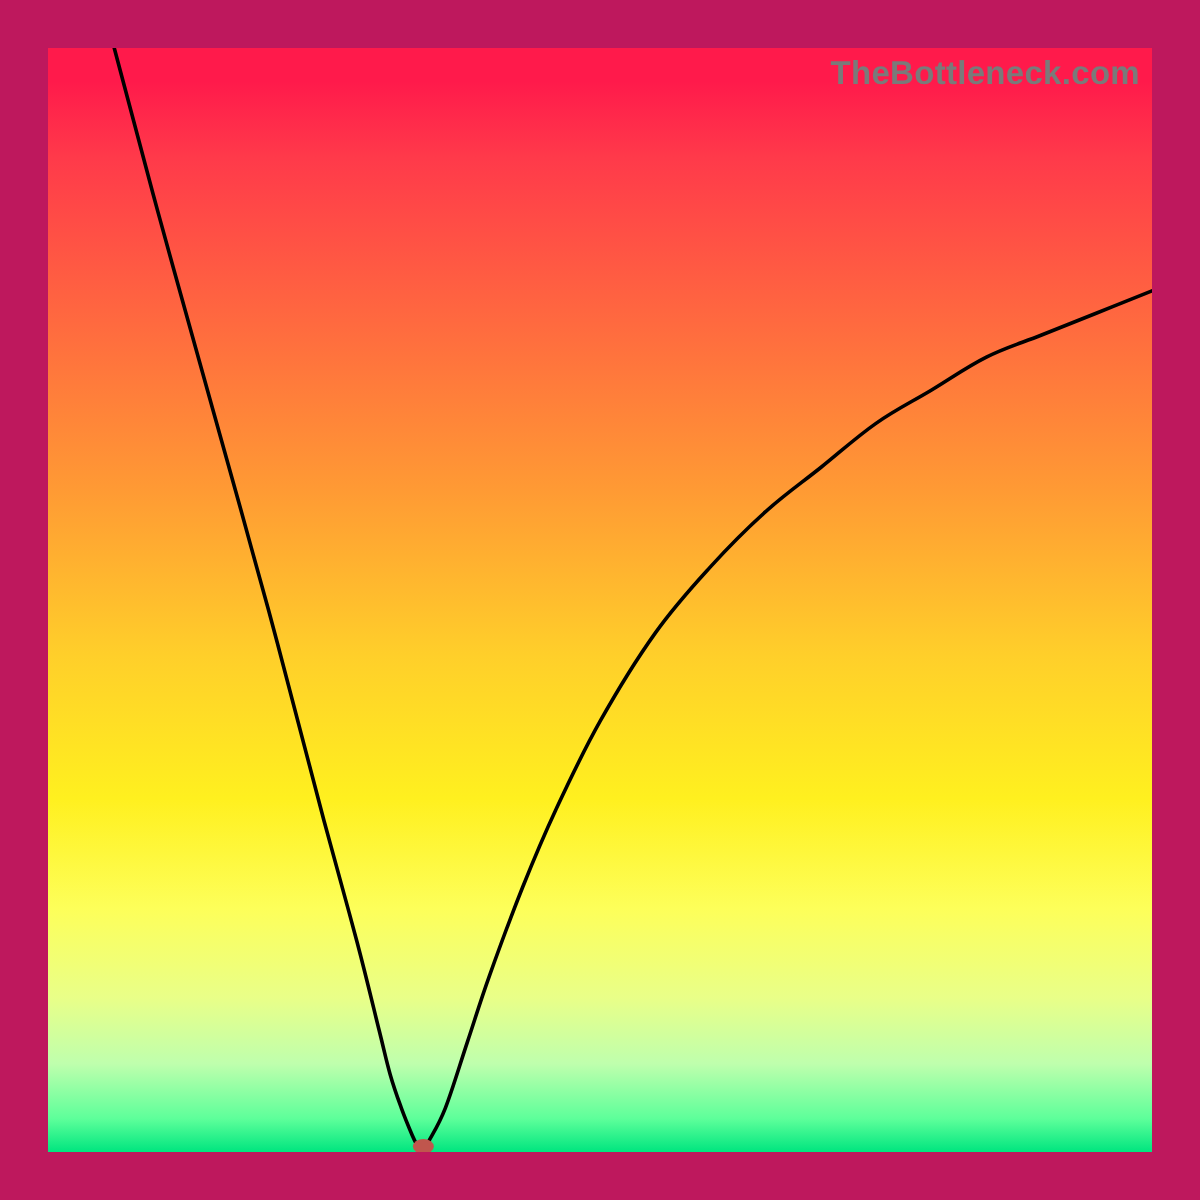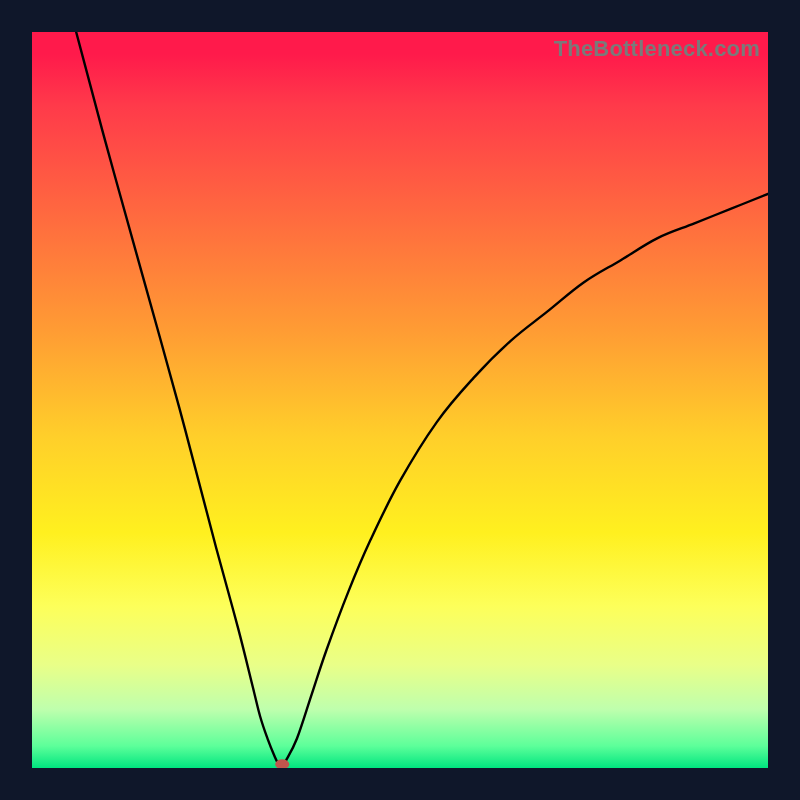--- a/index.html
+++ b/index.html
@@ -1,21 +1,21 @@
 <!DOCTYPE html>
 <html><head>
 <meta charset="utf-8">
 <style>
   * { margin: 0; padding: 0; box-sizing: border-box; }
   html, body { width: 800px; height: 800px; overflow: hidden; background: #000; }
   .frame {
     position: relative;
     width: 800px;
     height: 800px;
-    background: #0f172a;
+    background: #be185d;
   }
   .plot {
     position: absolute;
     left: 32px;
     top: 32px;
     width: 736px;
     height: 736px;
     background: linear-gradient(to bottom,
       #ff1a4b 0%,
       #ff1a4b 3%,

